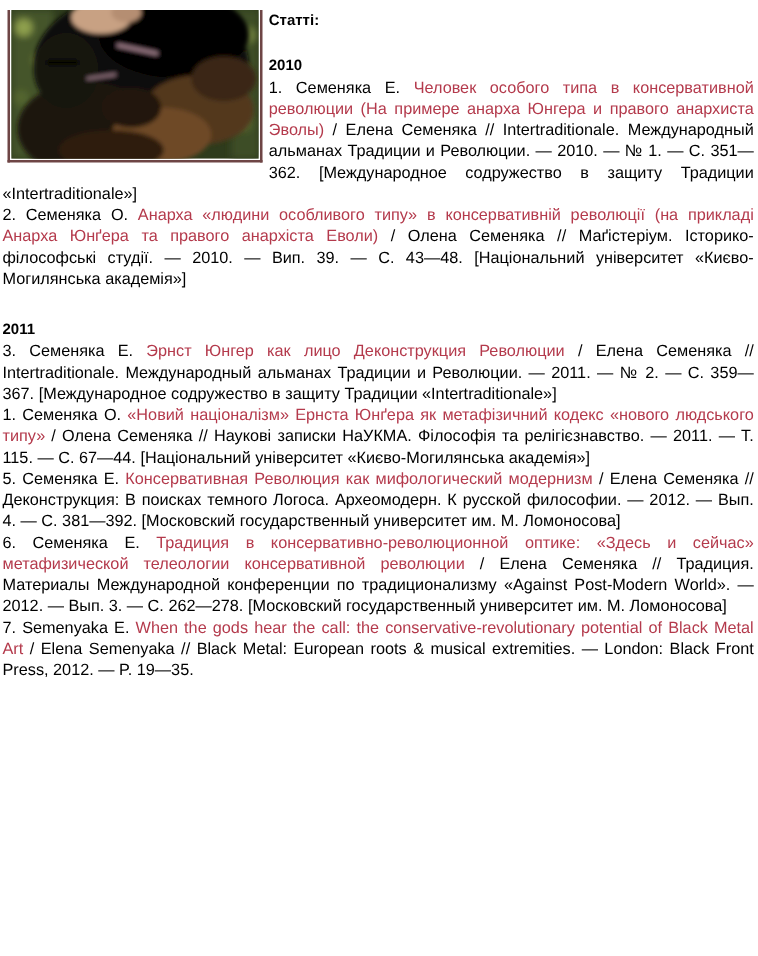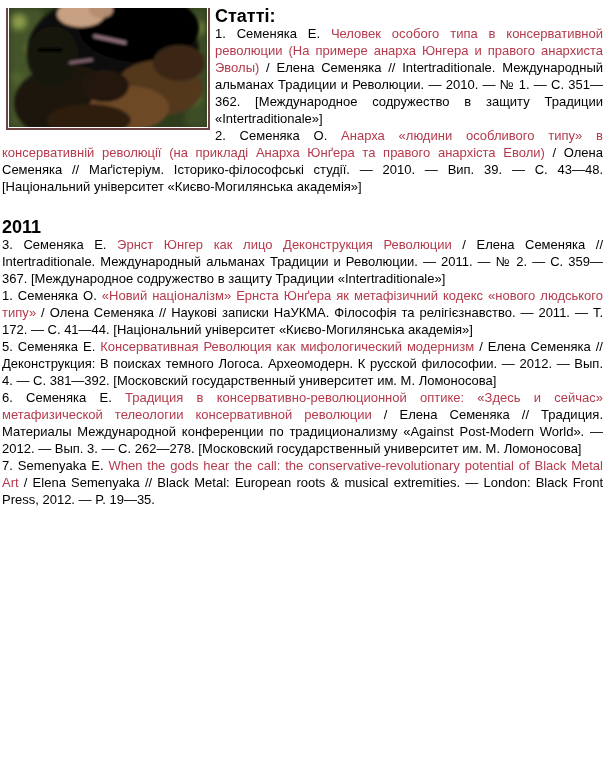--- a/index.html
+++ b/index.html
@@ -19,21 +19,21 @@
     float: left;
     margin: 0 5px 10px 4px;
     border: 2px solid #6e4545;
     border-top: 0;
     padding: 0 1px 1px 1px;
     background: #ffffff;
   }
   .photo-frame svg { display: block; }
 
   h3 {
-    font-size: 18px;
+    font-size: 12px;
     line-height: 17px;
     font-weight: bold;
     margin: 0;
   }
   .mt8  { margin-top: 8px;  }
   .mt19 { margin-top: 19px; }
   .mt22 { margin-top: 24px; }
   .mt23 { margin-top: 23px; }
 
   p.entry {
@@ -98,30 +98,31 @@
         <ellipse cx="92" cy="2" rx="12" ry="8" fill="#b58e72"></ellipse>
 
         <rect x="84" y="30" width="34" height="3" rx="1.5" fill="#9b7a86" transform="rotate(12 101 31)"></rect>
         <rect x="60" y="52" width="24" height="2.5" rx="1" fill="#8d6f7a" transform="rotate(-8 72 53)"></rect>
       </g>
     </svg>
   </div>
 
   <h3 class="mt8">Статті:</h3>
 
+  <h3 class="mt19">2010</h3>
 
   <p class="entry m24"><span>1. Семеняка Е. </span><a class="title-link">Человек особого типа в консервативной революции (На примере анарха Юнгера и правого анархиста Эволы)</a><span> / Елена Семеняка // Intertraditionale. Международный альманах Традиции и Революции. — 2010. — № 1. — С. 351—362. [Международное содружество в защиту Традиции «Intertraditionale»]</span></p>
 
   <p class="entry m16"><span>2. Семеняка О. </span><a class="title-link">Анарха «людини особливого типу» в консервативній революції (на прикладі Анарха Юнґера та правого анархіста Еволи)</a><span> / Олена Семеняка // Маґістеріум. Історико-філософські студії. — 2010. — Вип. 39. — С. 43—48. [Національний університет «Києво-Могилянська академія»]</span></p>
 
   <h3 class="mt22">2011</h3>
 
   <p class="entry m17"><span>3. Семеняка Е. </span><a class="title-link">Эрнст Юнгер как лицо Деконструкция Революции</a><span> / Елена Семеняка // Intertraditionale. Международный альманах Традиции и Революции. — 2011. — № 2. — С. 359—367. [Международное содружество в защиту Традиции «Intertraditionale»]</span></p>
 
-  <p class="entry m18"><span>1. Семеняка О. </span><a class="title-link">«Новий націоналізм» Ернста Юнґера як метафізичний кодекс «нового людського типу»</a><span> / Олена Семеняка // Наукові записки НаУКМА. Філософія та релігієзнавство. — 2011. — Т. 172. — С. 41—44. [Національний університет «Києво-Могилянська академія»]</span></p>
+  <p class="entry m18"><span>1. Семеняка О. </span><a class="title-link">«Новий націоналізм» Ернста Юнґера як метафізичний кодекс «нового людського типу»</a><span> / Олена Семеняка // Наукові записки НаУКМА. Філософія та релігієзнавство. — 2011. — Т. 115. — С. 67—44. [Національний університет «Києво-Могилянська академія»]</span></p>
 
 
   <p class="entry m19"><span>5. Семеняка Е. </span><a class="title-link">Консервативная Революция как мифологический модернизм</a><span> / Елена Семеняка // Деконструкция: В поисках темного Логоса. Археомодерн. К русской философии. — 2012. — Вып. 4. — С. 381—392. [Московский государственный университет им. М. Ломоносова]</span></p>
 
   <p class="entry m23"><span>6. Семеняка Е. </span><a class="title-link">Традиция в консервативно-революционной оптике: «Здесь и сейчас» метафизической телеологии консервативной революции</a><span> / Елена Семеняка // Традиция. Материалы Международной конференции по традиционализму «Against Post-Modern World». — 2012. — Вып. 3. — С. 262—278. [Московский государственный университет им. М. Ломоносова]</span></p>
 
   <p class="entry m17"><span>7. Semenyaka E. </span><a class="title-link">When the gods hear the call: the conservative-revolutionary potential of Black Metal Art</a><span> / Elena Semenyaka // Black Metal: European roots &amp; musical extremities. — London: Black Front Press, 2012. — P. 19—35.</span></p>
 
 </div>
 

